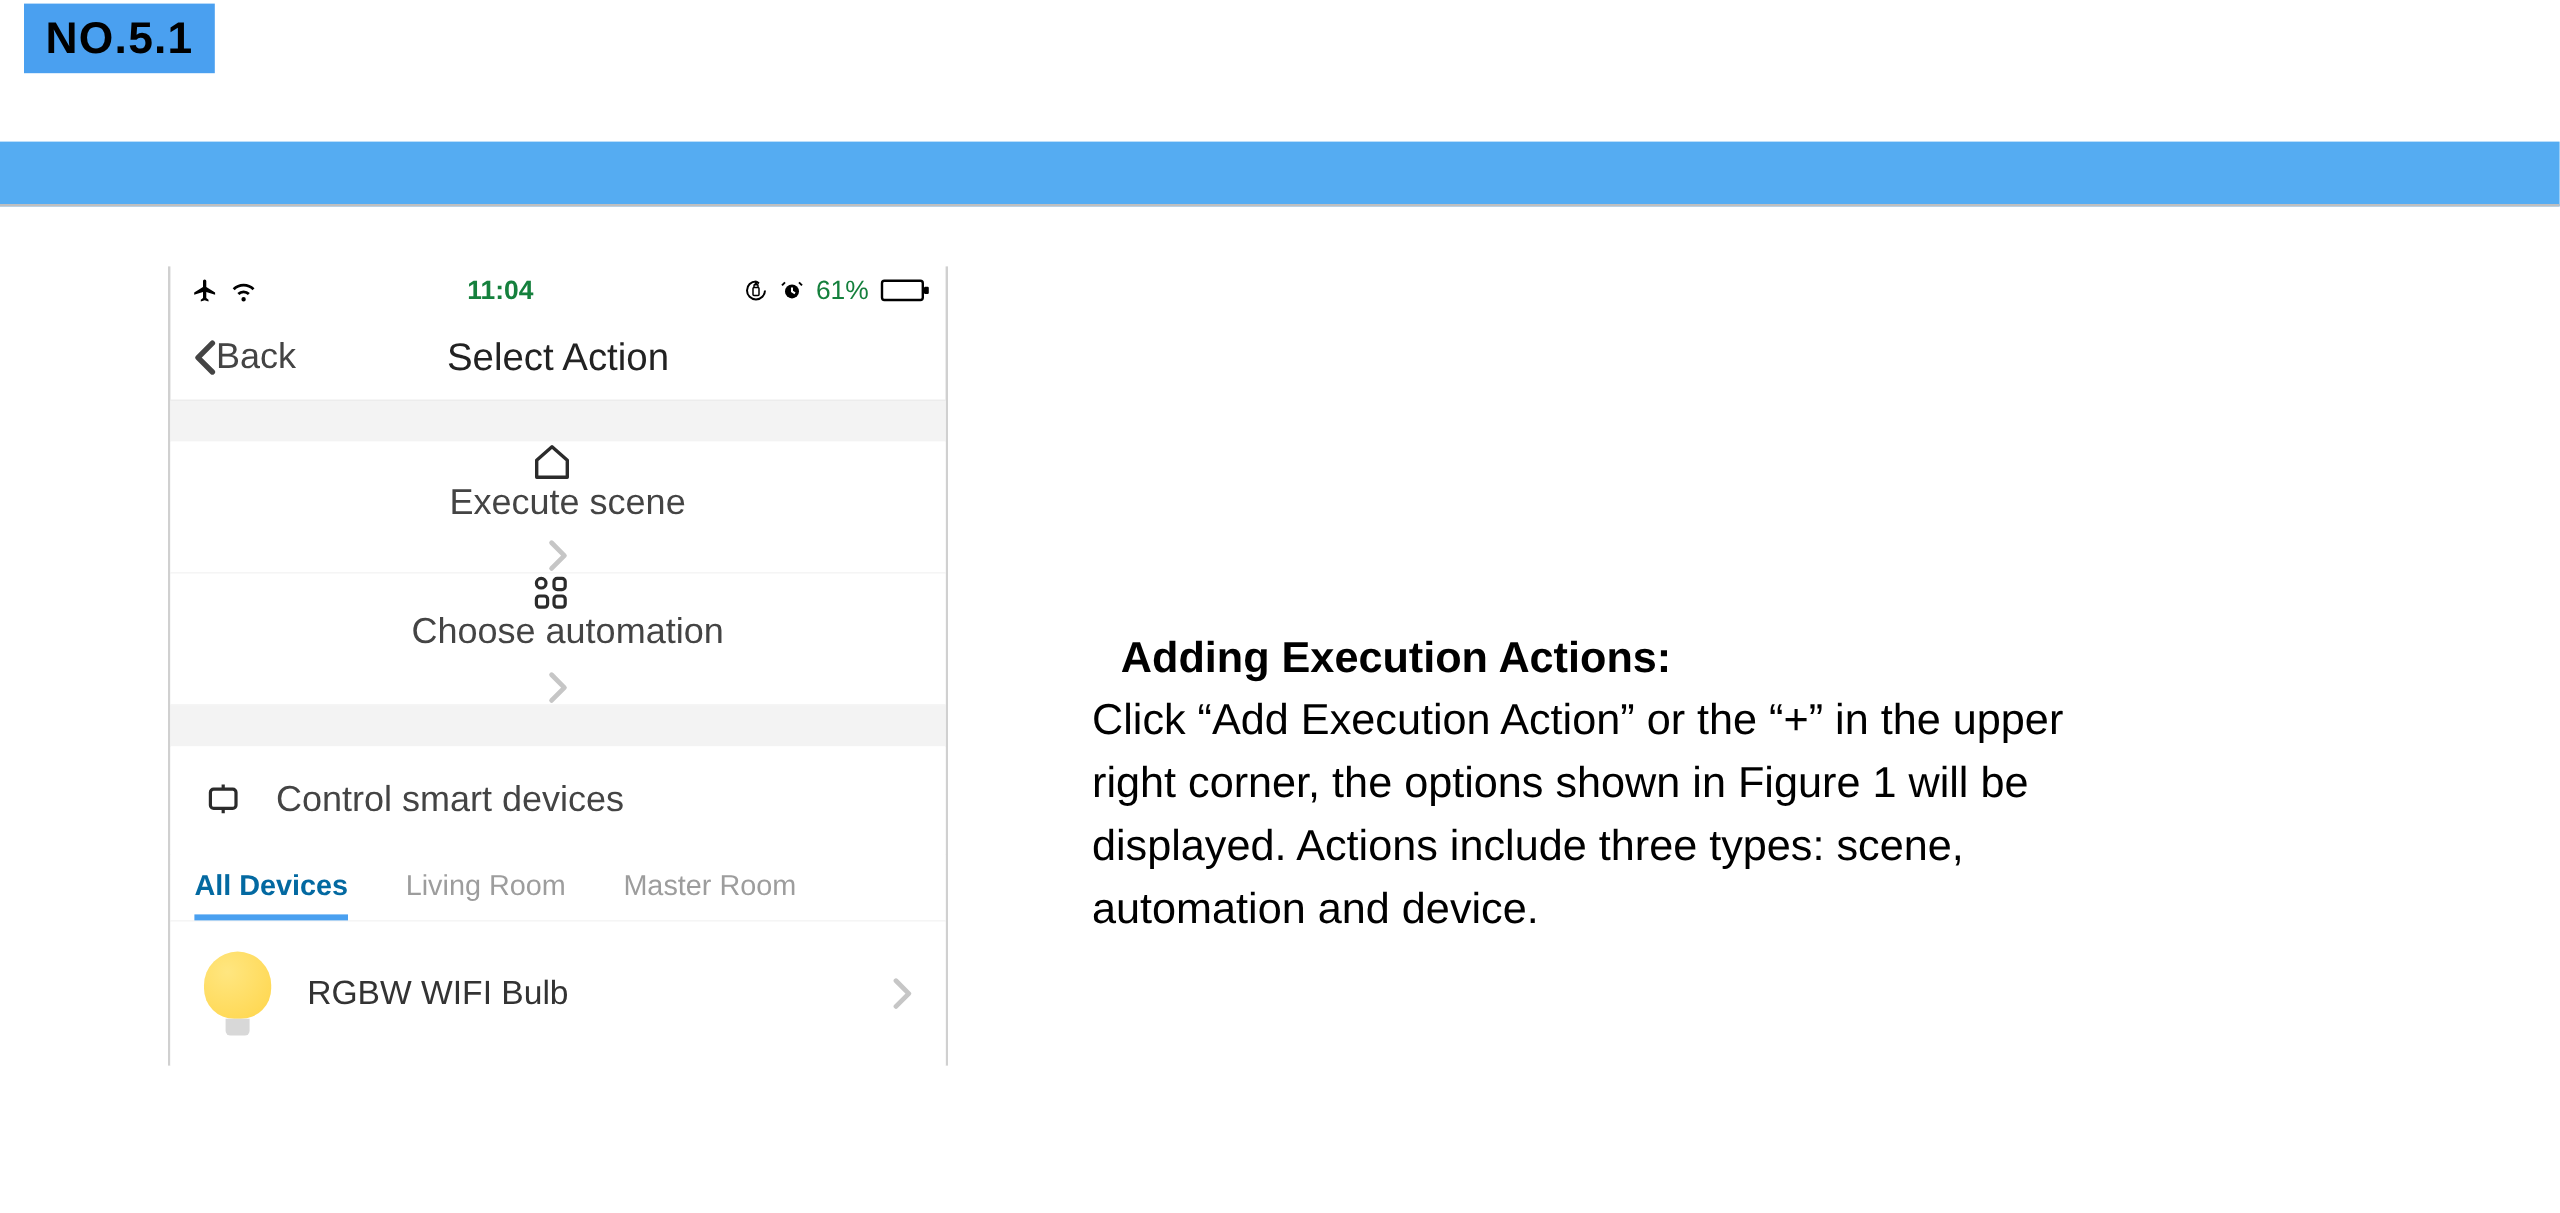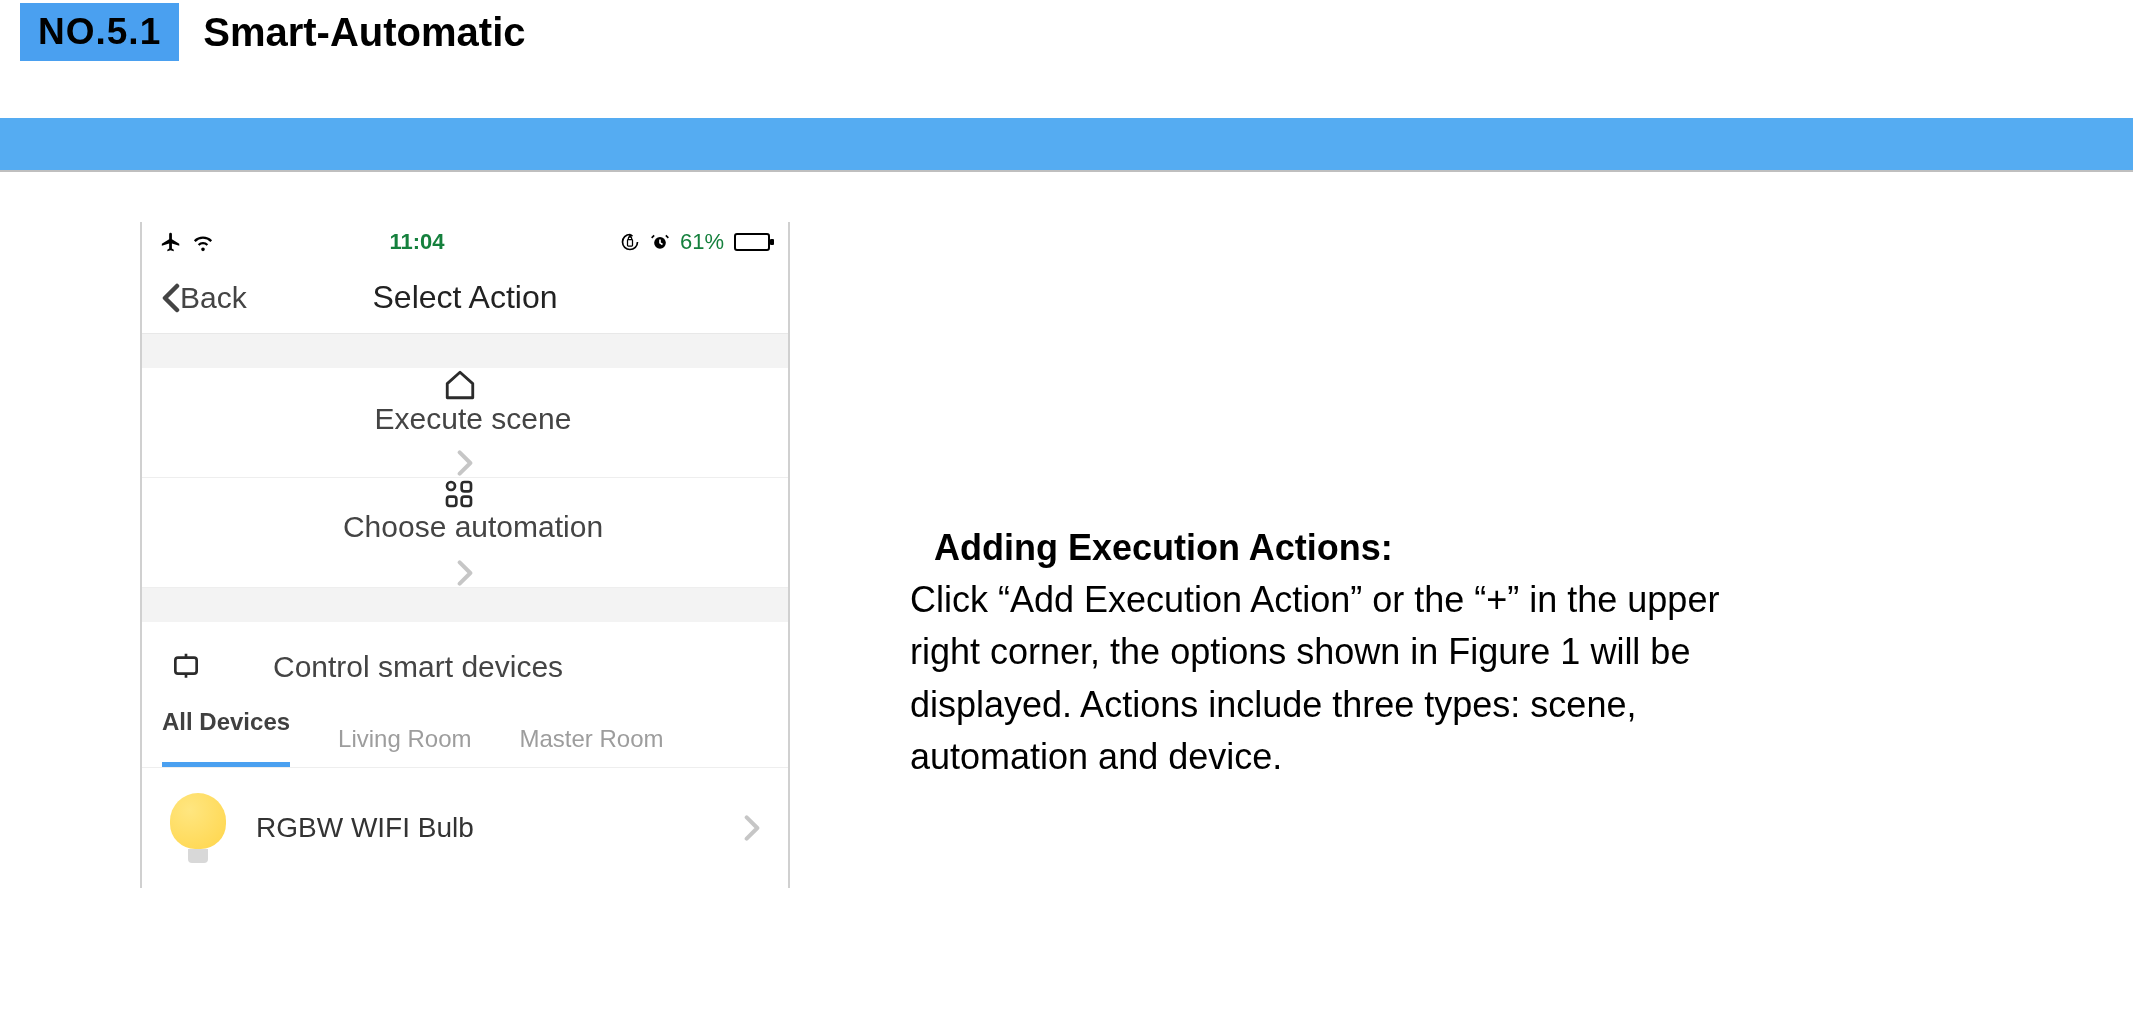--- a/index.html
+++ b/index.html
@@ -154,45 +154,44 @@
   }
 
   .section-header {
     height: 90px;
     display:flex;
     align-items:center;
     padding: 0 28px;
     background:#fff;
     font-size: 30px;
     color:#444;
-    gap:43px;
   }
   .section-header .list-icon { width:44px; }
   .section-header .list-label { margin-left:16px; }
 
   .tabs {
     display:flex;
     padding: 0 20px;
     border-bottom: 1px solid #eee;
     gap: 48px;
     height: 56px;
     align-items:flex-end;
     background:#fff;
   }
   .tab {
     font-size: 24px;
     color: #9d9d9d;
     padding-bottom: 14px;
     font-weight: 500;
   }
   .tab.active {
-    color: #404040;
+    color: #0369a1;
     font-weight: 700;
     border-bottom: 5px solid #4aa0f0;
-    padding-bottom: 26px;
+    padding-bottom: 9px;
   }
 
   .device-row {
     height: 120px;
     display:flex;
     align-items:center;
     padding: 0 28px;
     background:#fff;
   }
   .bulb-icon {
@@ -231,21 +230,20 @@
     margin-left: 24px;
   }
 
   svg { display:block; }
 </style>
 </head>
 <body>
 
 <div class="top-row">
   <div class="badge">NO.5.1</div>
-  <div class="title">Smart-Automatic</div>
 </div>
 
 <div class="hbar"></div>
 
 <div class="content">
 
   <div class="phone">
 
     <div class="statusbar">
       <div class="sb-left">

